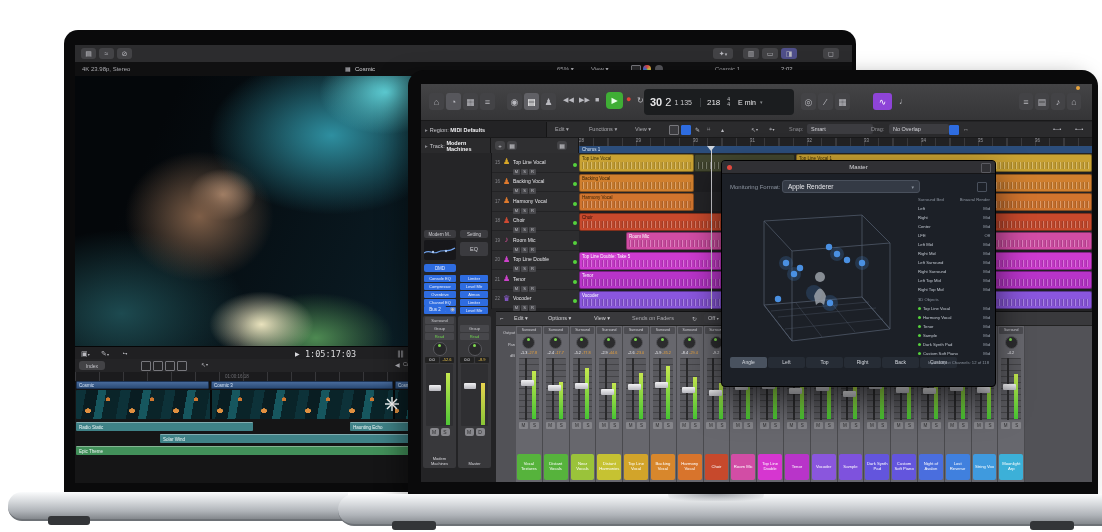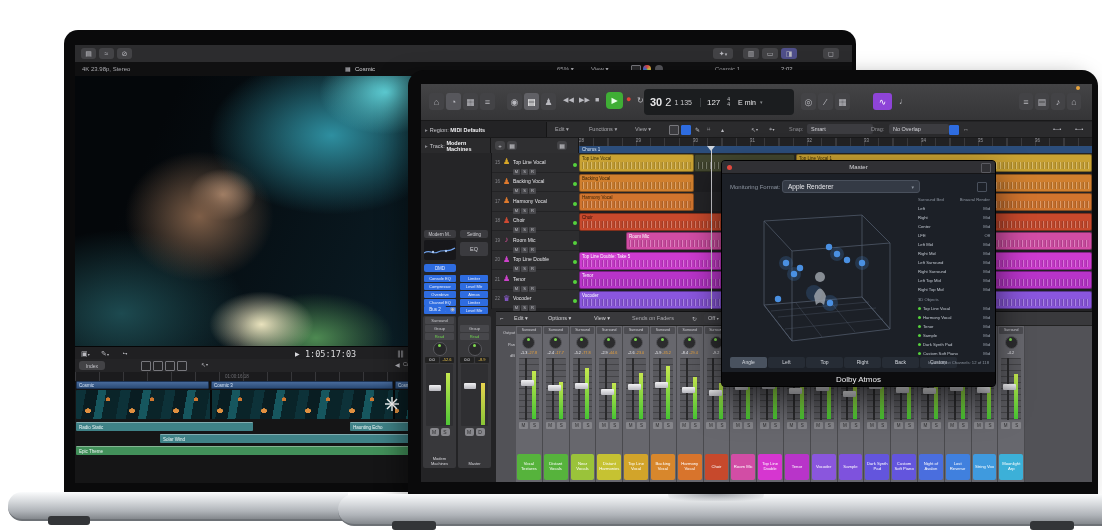--- a/index.html
+++ b/index.html
@@ -275,21 +275,21 @@
         <span class="ic abs" style="left:174px;top:12px;font-size:7px">■</span>
         <span class="abs" style="left:185px;top:8px;width:17px;height:17px;border-radius:4px;background:#3fae35;color:#eaffea;text-align:center;line-height:17px;font-size:8px">▶</span>
         <span class="abs" style="left:205px;top:10px;font-size:9px;color:#e04438">●</span>
         <span class="ic abs" style="left:216px;top:12px;font-size:8px">↻</span>
 
         <div class="lcd">
           <span style="font-size:11px;font-weight:bold;margin-left:6px">30</span>
           <span style="font-size:11px;margin-left:3px">2</span>
           <span style="font-size:7px;margin-left:3px;color:#c9c9cc">1</span>
           <span style="font-size:7px;margin-left:2px;color:#c9c9cc">135</span>
-          <span style="font-size:8px;margin-left:8px;border-left:1px solid #3a3d40;padding-left:6px">127</span>
+          <span style="font-size:8px;margin-left:8px;border-left:1px solid #3a3d40;padding-left:6px">218</span>
           <span style="display:inline-flex;flex-direction:column;margin-left:7px;font-size:5px;line-height:5px;color:#c9c9cc">
             <span>4</span>
             <span>4</span>
           </span>
           <span style="font-size:7px;margin-left:8px">E min</span>
           <span style="font-size:5px;margin-left:4px;color:#8a8d90">▾</span>
         </div>
 
         <div class="chip" style="left:380px;width:15px">
             <span class="ic">◎</span>
@@ -1114,23 +1114,20 @@
 
         <div class="at-btns">
           <span style="background: rgb(73, 82, 95);">Angle</span>
             <span style="background: rgb(38, 44, 53);">Left</span>
             <span style="background: rgb(38, 44, 53);">Top</span>
             <span style="background: rgb(38, 44, 53);">Right</span>
             <span style="background: rgb(38, 44, 53);">Back</span>
             <span style="background: rgb(38, 44, 53);">Custom</span>
         </div>
         <span class="at-cap">Input Object Channels: 12 of 118</span>
-        <div class="at-foot">
-            <span>Dolby Atmos</span>
-          </div>
       </div>
 
     </div>
   </div>
 
   <div class="base base-right">
     <div class="notch" style="left:330px"></div>
   </div>
   <div class="foot" style="left:392px;top:521px;width:44px"></div>
   <div class="foot" style="left:1030px;top:521px;width:44px"></div>

